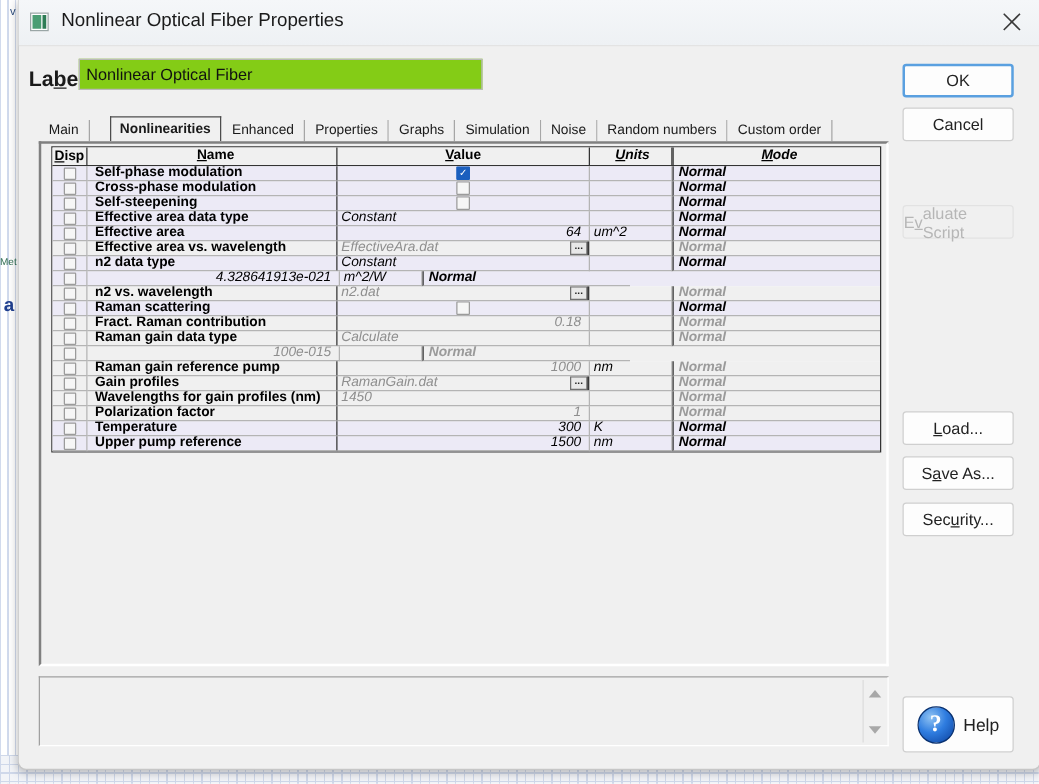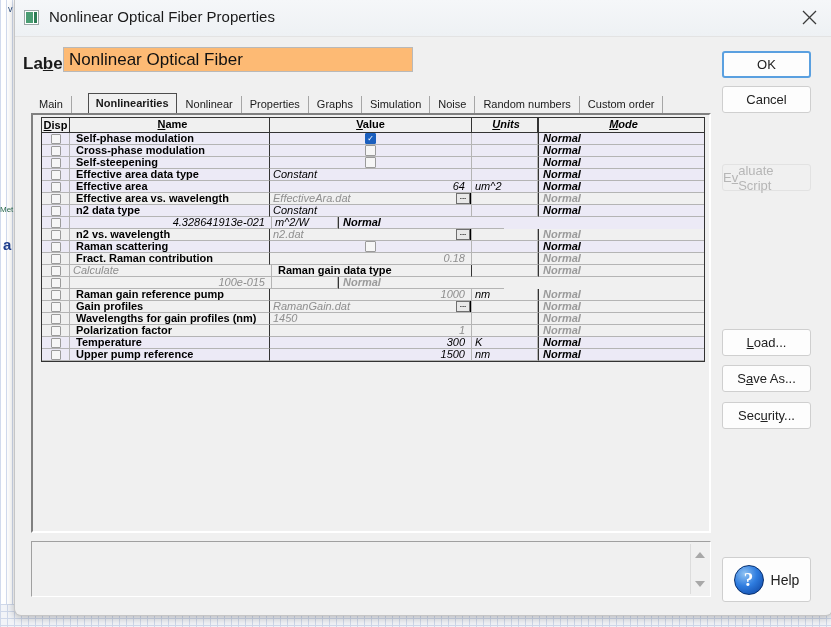--- a/index.html
+++ b/index.html
@@ -83,26 +83,26 @@
 
   
   #label-row { position: absolute; left: 0; top: 36px; width: 100%; }
   #label-caption {
     position: absolute; left: 8px; top: 18px;
     font-size: 17px; color: #1a1a1a; font-weight: bold;
   }
   #label-caption u { text-decoration: underline; }
   #label-input {
     position: absolute; left: 48px; top: 11px;
-    width: 350px; height: 25px;
-    background: #fdba74;
+    width: 323px; height: 25px;
+    background: #84cc16;
     border: 1px solid #b9b9b9;
     box-sizing: border-box;
     font-family: "Liberation Sans", sans-serif;
-    font-size: 17px;
+    font-size: 13px;
     color: #111;
     padding: 2px 5px;
     outline: none;
   }
 
   
   #tabs {
     position: absolute; left: 16px; top: 94px;
     height: 19px;
     display: flex; align-items: flex-end;
@@ -335,21 +335,21 @@
   </div>
 
   <div id="label-row">
     <div id="label-caption"><span>La</span><u>b</u><span>el:</span></div>
     <input id="label-input" type="text" value="Nonlinear Optical Fiber" style="">
   </div>
 
   <div id="tabs">
       <div class="tab">Main</div>
       <div class="tab active">Nonlinearities</div>
-      <div class="tab">Nonlinear</div>
+      <div class="tab">Enhanced</div>
       <div class="tab">Properties</div>
       <div class="tab">Graphs</div>
       <div class="tab">Simulation</div>
       <div class="tab">Noise</div>
       <div class="tab">Random numbers</div>
       <div class="tab">Custom order</div>
     </div>
 
   <div id="grid-frame">
     <div id="grid">
@@ -478,22 +478,22 @@
             <div class="cell c-value">
               <span class="val-num-gray">0.18</span>
             </div>
             <div class="cell c-units"></div>
             <div class="cell c-mode mode-gray">Normal</div>
           </div>
           <div class="row plain">
             <div class="cell c-disp">
               <div class="chk"></div>
             </div>
+            <div class="cell c-name">Raman gain data type</div>
             <div class="cell c-value"><span class="val-gray">Calculate</span></div>
-            <div class="cell c-name">Raman gain data type</div>
             <div class="cell c-units"></div>
             <div class="cell c-mode mode-gray">Normal</div>
           </div>
           <div class="row plain">
             <div class="cell c-disp">
               <div class="chk"></div>
             </div>
             <div class="cell c-value">
               <span class="val-num-gray">100e-015</span>
             </div>

